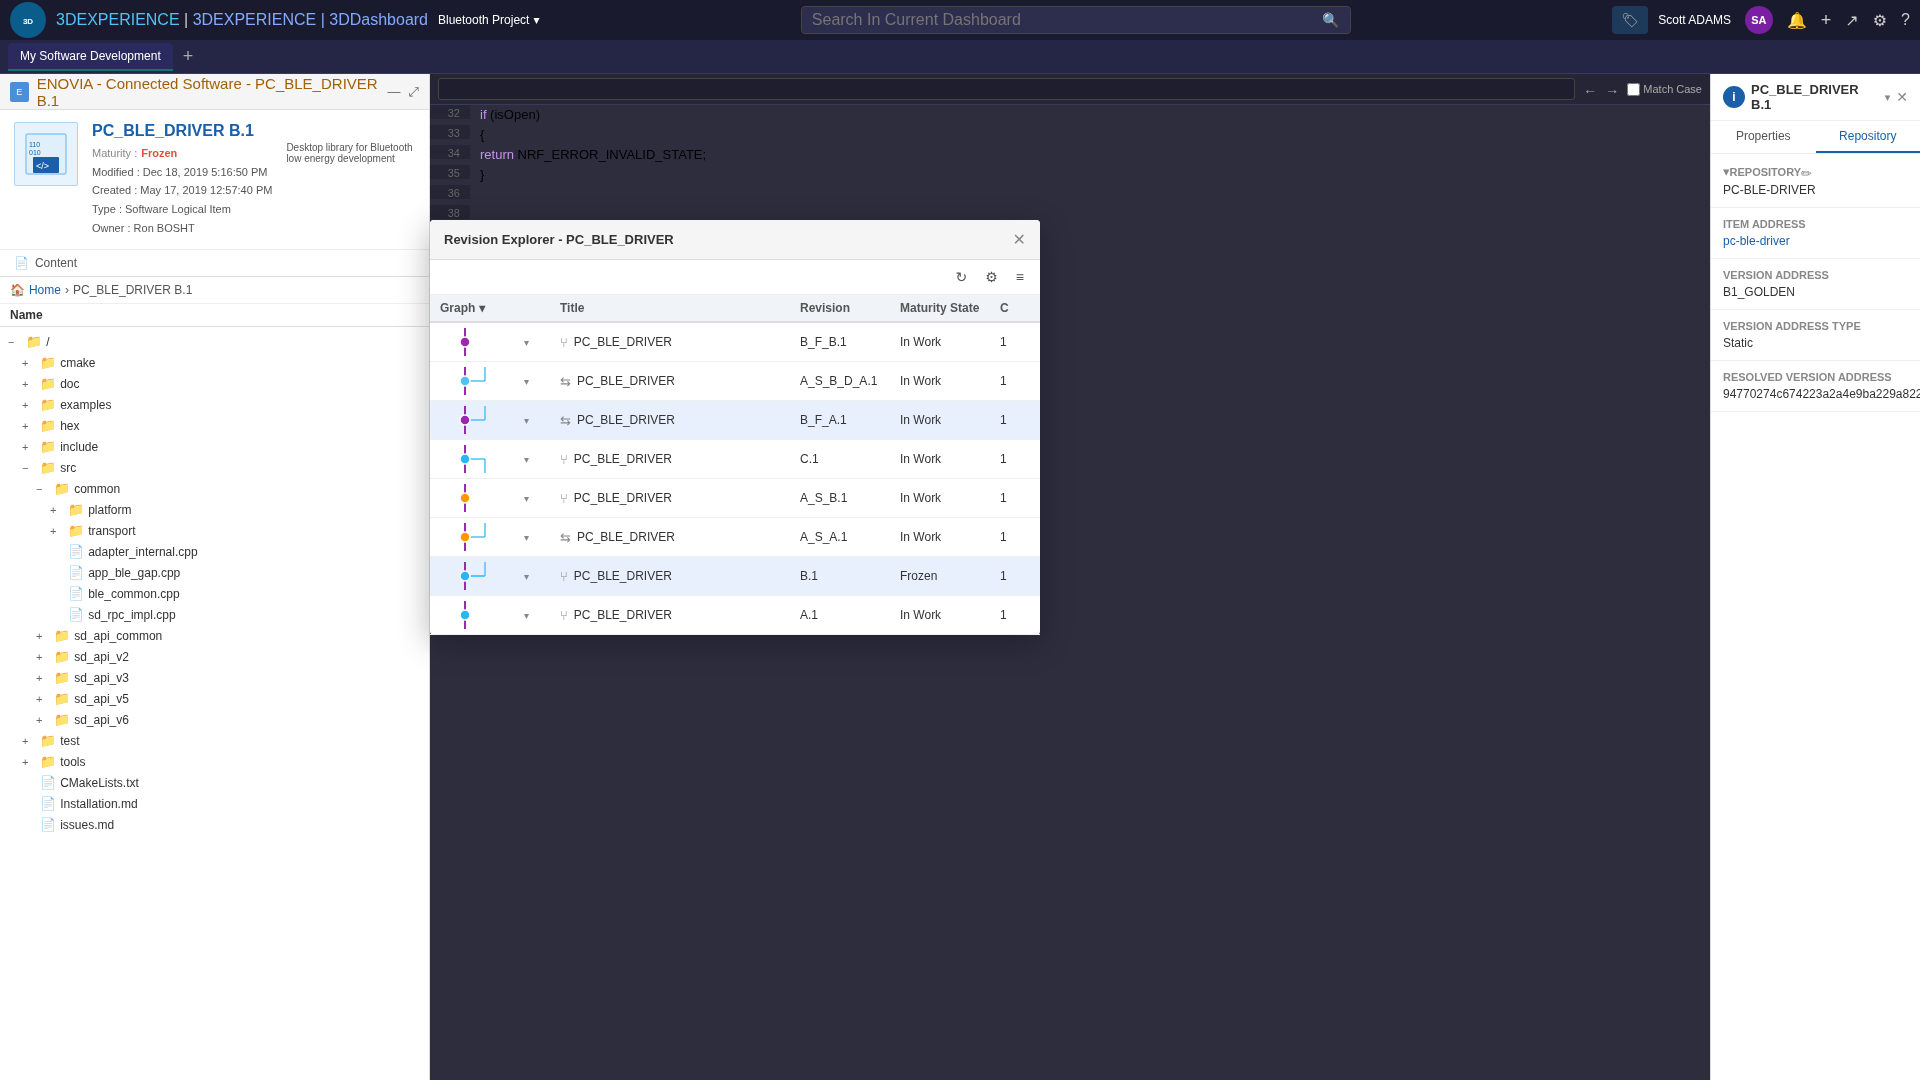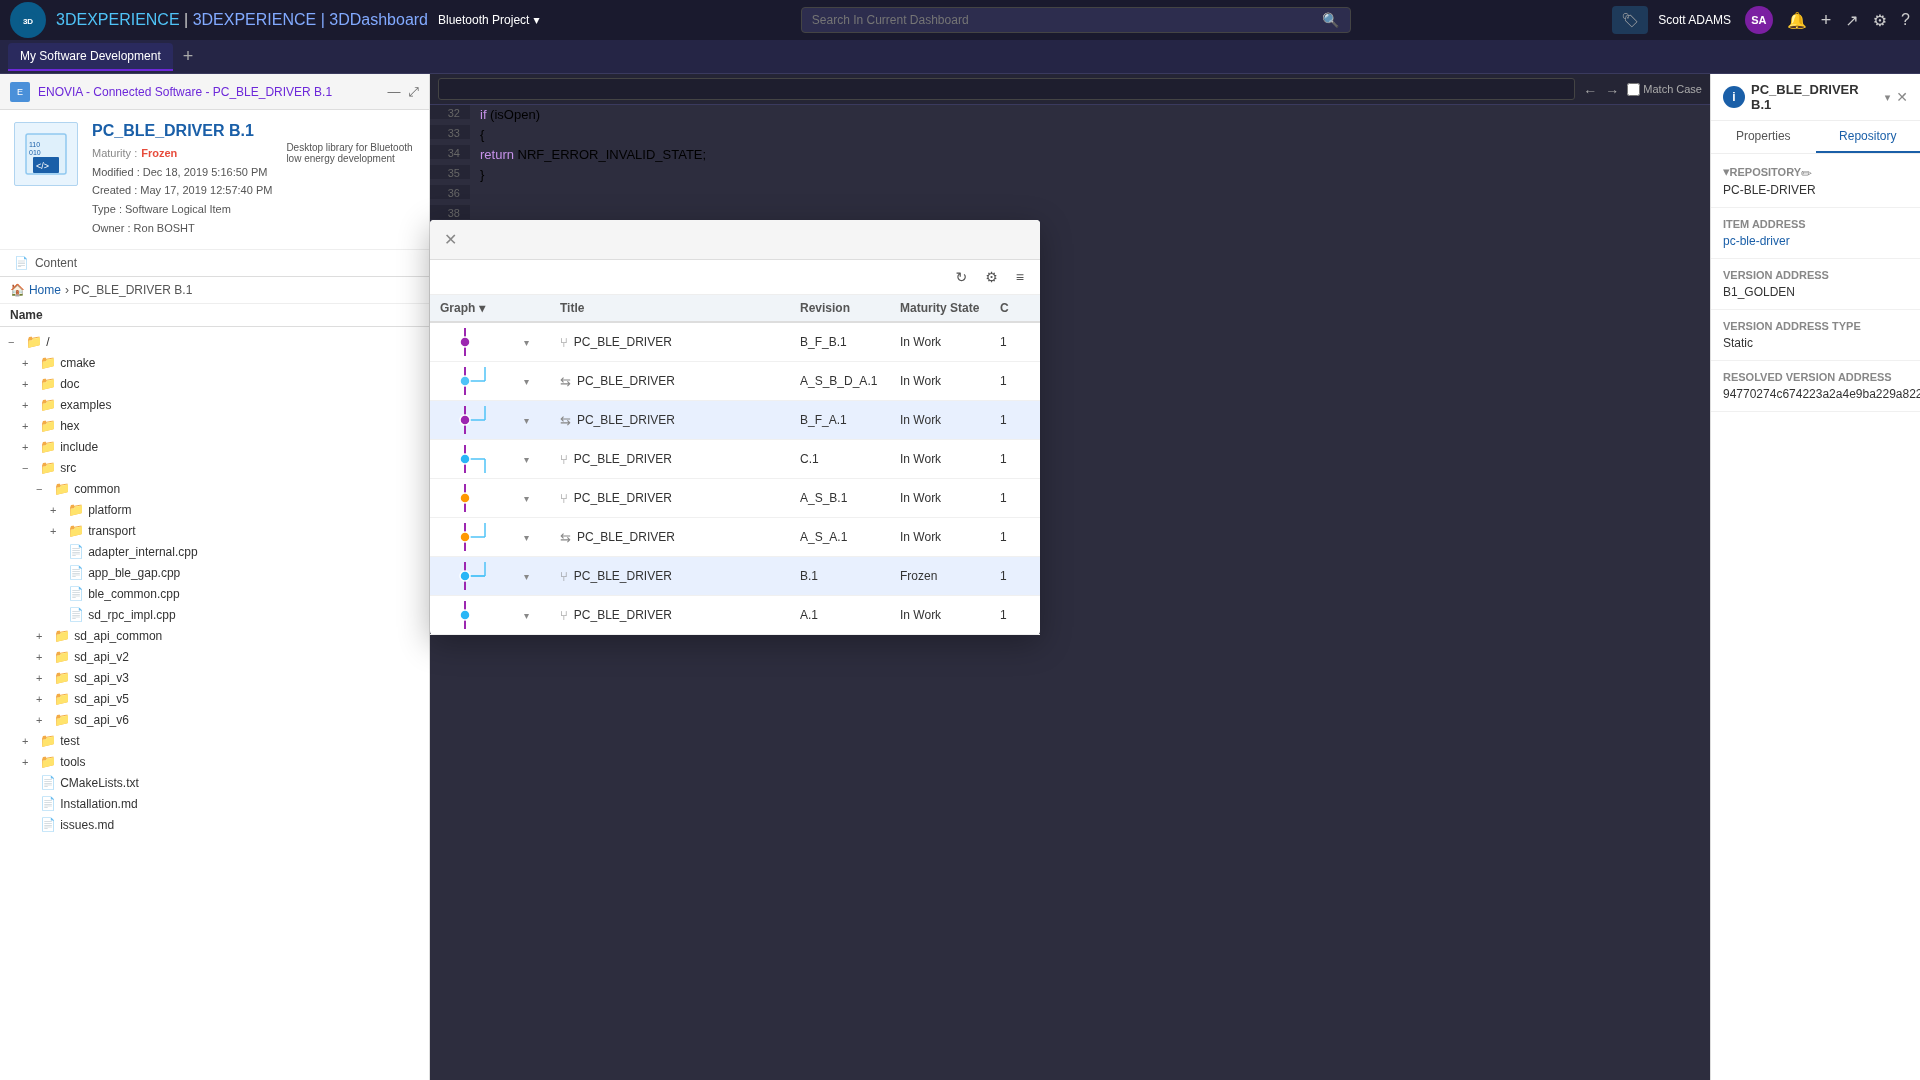--- a/index.html
+++ b/index.html
@@ -8,41 +8,41 @@
     
     .top-nav {
       display: flex; align-items: center; background: #1a1a2e; height: 40px; padding: 0 10px; gap: 10px; color: #fff;
     }
     .top-nav-logo { width: 36px; height: 36px; background: #0a5c8a; border-radius: 50%; display: flex; align-items: center; justify-content: center; font-size: 10px; color: #fff; font-weight: bold; }
     .top-nav-brand { font-size: 16px; color: #ccc; }
     .top-nav-brand span { color: #4fc3f7; }
     .top-nav-project { font-size: 12px; color: #fff; display: flex; align-items: center; gap: 4px; }
     .top-nav-search { flex: 1; display: flex; justify-content: center; }
     .search-box { display: flex; align-items: center; background: #2d2d4e; border: 1px solid #444; border-radius: 4px; padding: 4px 10px; width: 550px; }
-    .search-box input { background: transparent; border: none; color: #fff; font-size: 12px; outline: none; flex: 1; }
+    .search-box input { background: transparent; border: none; color: #fff; font-size: 16px; outline: none; flex: 1; }
     .search-icon-btn { background: none; border: none; color: #aaa; cursor: pointer; font-size: 14px; }
     .top-nav-actions { display: flex; align-items: center; gap: 14px; color: #ccc; font-size: 16px; }
     .user-avatar { width: 28px; height: 28px; background: #7b1fa2; border-radius: 50%; display: flex; align-items: center; justify-content: center; font-size: 11px; color: #fff; font-weight: bold; }
 
     
     .tab-bar { display: flex; align-items: center; background: #252545; height: 34px; padding: 0 8px; gap: 4px; border-bottom: 1px solid #3a3a5e; }
-    .tab-item { display: flex; align-items: center; background: #1a1a3e; border-radius: 4px 4px 0 0; padding: 0 12px; height: 28px; color: #ccc; font-size: 12px; gap: 6px; cursor: pointer; border-bottom: 2px solid #6d28d9; }
+    .tab-item { display: flex; align-items: center; background: #1a1a3e; border-radius: 4px 4px 0 0; padding: 0 12px; height: 28px; color: #ccc; font-size: 12px; gap: 6px; cursor: pointer; border-bottom: 2px solid #0f766e; }
     .tab-item.active { background: #2a2a5e; color: #fff; }
     .tab-add { background: none; border: none; color: #aaa; font-size: 18px; cursor: pointer; padding: 0 6px; }
 
     
     .content-area { display: flex; height: calc(1080px - 40px - 34px); }
 
     
     .left-panel { width: 430px; background: #fff; display: flex; flex-direction: column; border-right: 1px solid #ddd; }
 
     
     .window-title-bar { display: flex; align-items: center; background: #f5f5f5; border-bottom: 1px solid #ddd; padding: 4px 10px; height: 36px; gap: 8px; }
     .window-icon { width: 20px; height: 20px; background: #4a90d9; border-radius: 2px; display: flex; align-items: center; justify-content: center; color: #fff; font-size: 10px; }
-    .window-title-text { font-size: 12px; color: #6d28d9; font-weight: 500; }
+    .window-title-text { font-size: 15px; color: #a16207; font-weight: 500; }
     .window-controls { margin-left: auto; display: flex; gap: 8px; color: #666; font-size: 16px; cursor: pointer; }
 
     
     .item-header { display: flex; align-items: flex-start; padding: 12px 14px; gap: 14px; border-bottom: 1px solid #eee; }
     .item-icon { width: 64px; height: 64px; background: #e8f4fd; border: 1px solid #b0d4f0; display: flex; align-items: center; justify-content: center; font-size: 22px; border-radius: 2px; flex-shrink: 0; }
     .item-info h2 { font-size: 16px; font-weight: bold; color: #1a5fa8; margin-bottom: 4px; }
     .item-meta { font-size: 11px; color: #555; line-height: 1.7; }
     .item-meta .label { color: #888; margin-right: 4px; }
     .maturity-badge { color: #e74c3c; font-weight: bold; }
 
@@ -417,20 +417,21 @@
       <div class="right-section-value">94770274c674223a2a4e9ba229a8225a4fe31457</div>
     </div>
       </div>
 
   </div>
 
 </div>
 
 <div class="modal" id="revision-modal">
   <div class="modal-header">
+    <span class="modal-title">Revision Explorer - PC_BLE_DRIVER</span>
     <button class="modal-close">✕</button>
   </div>
   <div class="modal-toolbar">
     <button title="Refresh">↻</button>
     <button title="Settings">⚙</button>
     <button title="List Options">≡</button>
   </div>
   <div class="table-header">
     <div class="col-graph">
       Graph <span>▾</span>

